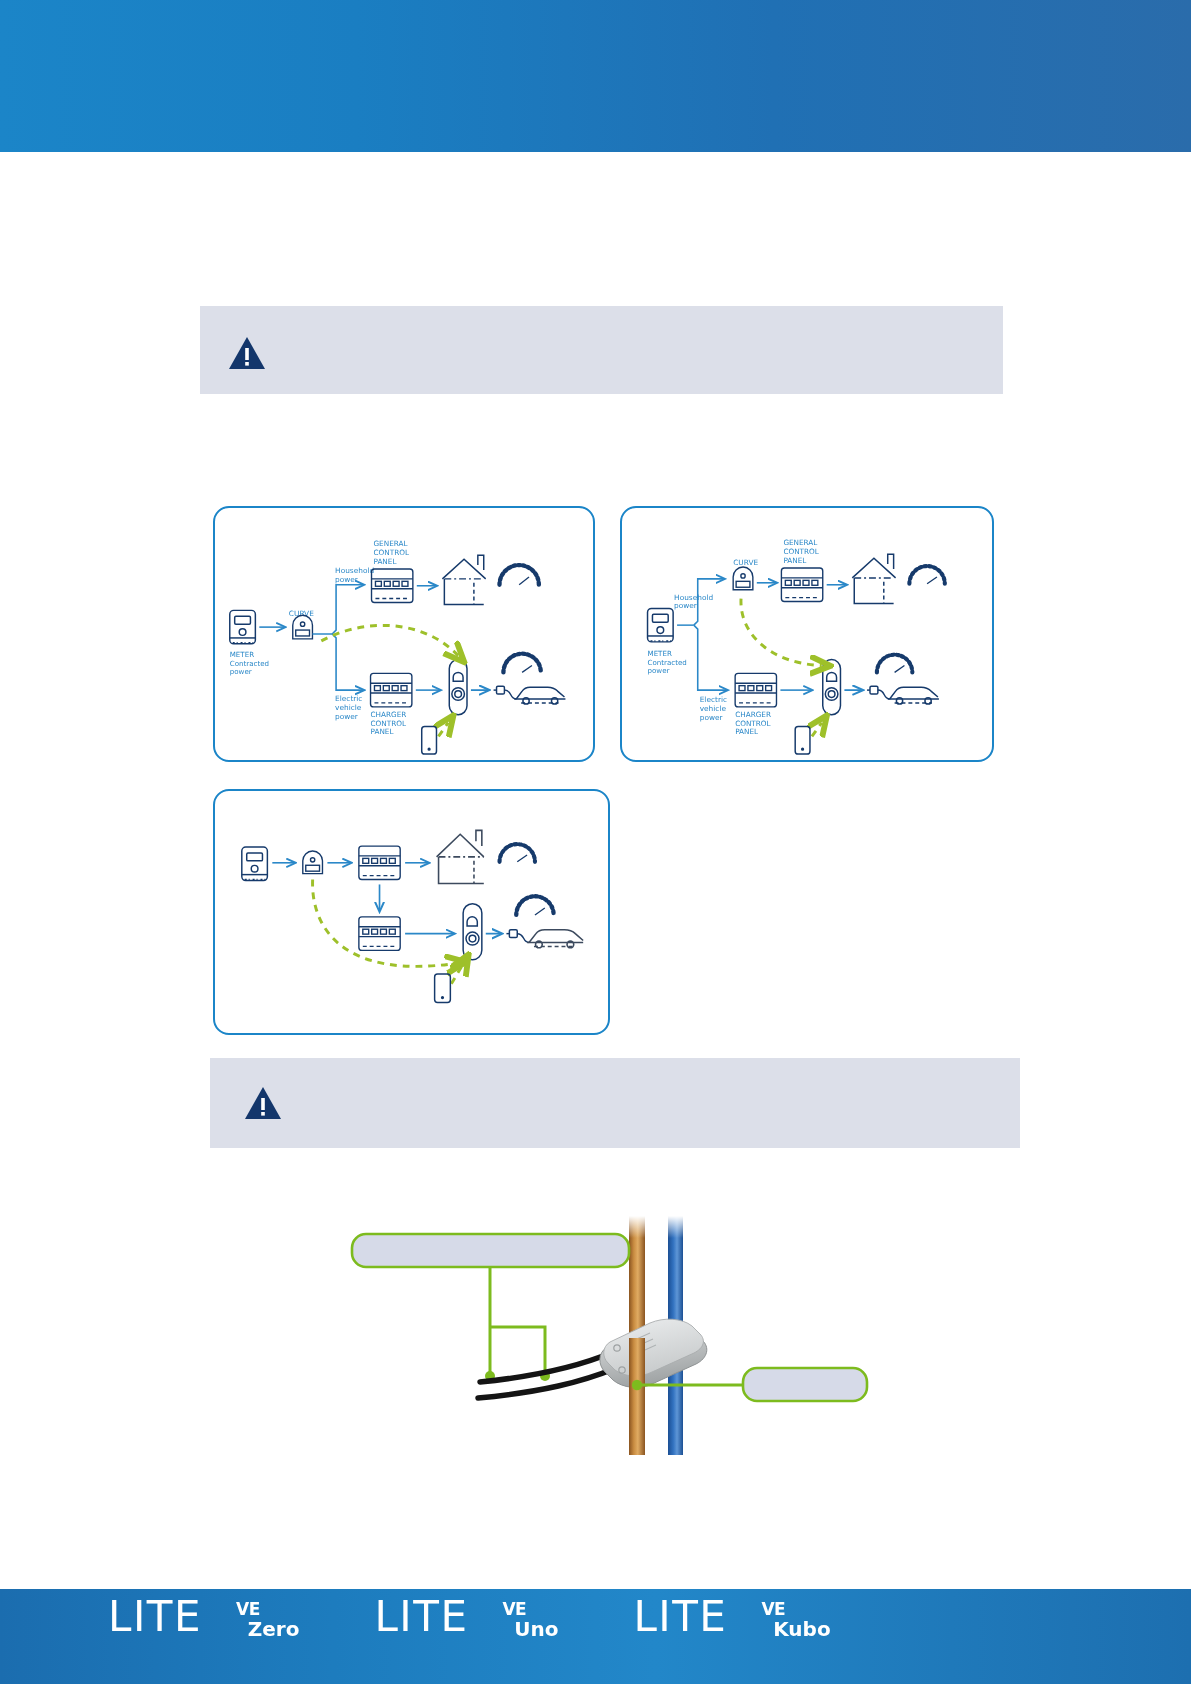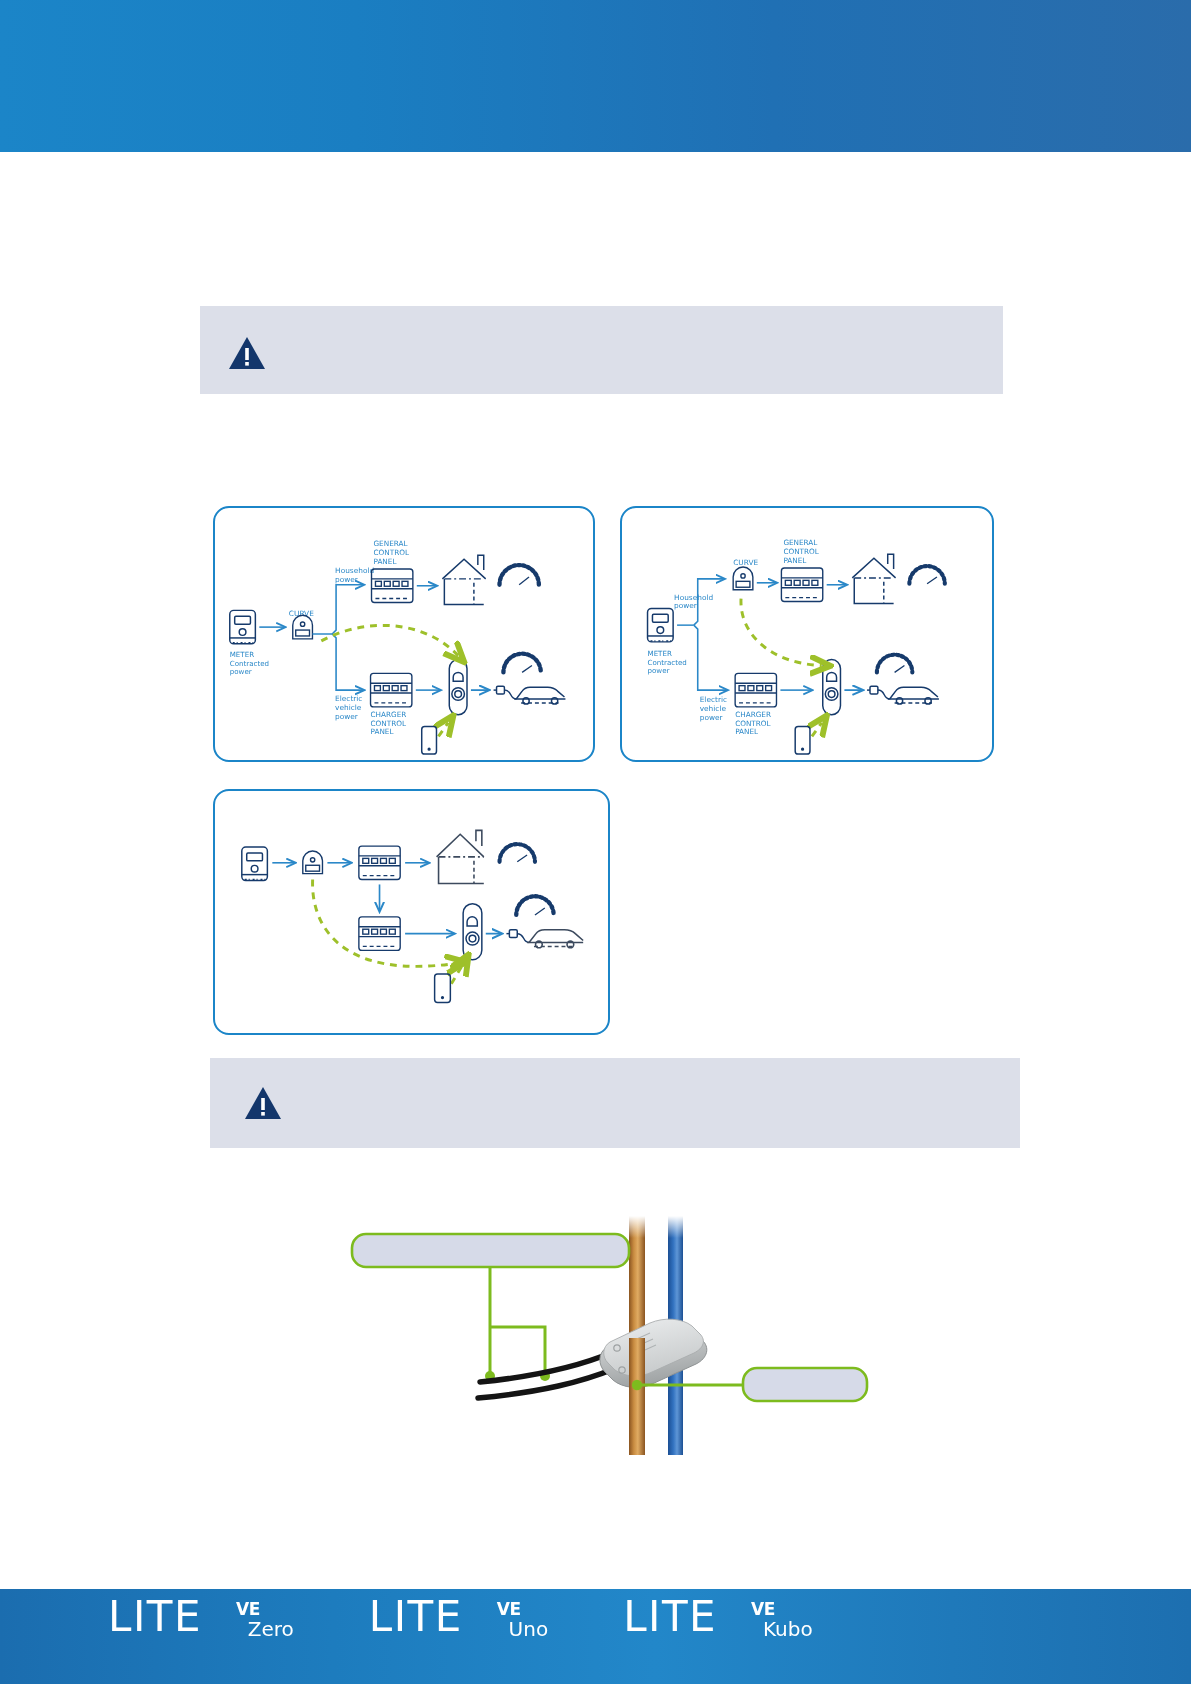--- a/index.html
+++ b/index.html
@@ -68,21 +68,21 @@
     font-family: "DejaVu Sans", sans-serif;
   }
   .logo .ve {
     position: relative; top: -20px; left: -2px;
     font-size: 17px; letter-spacing: -0.5px; font-weight: 700;
     font-family: "DejaVu Sans", sans-serif;
     margin-left: 36px;
   }
   .logo .sub {
     position: relative; top: 1px; left: -14px;
-    font-size: 20px; font-weight: 400;
+    font-size: 20px; font-weight: 700;
     font-family: "DejaVu Sans", sans-serif;
   }
 </style>
 </head>
 <body>
 
 <div class="page">
 
   <div class="header-band"></div>
   <div class="header-rule"></div>

